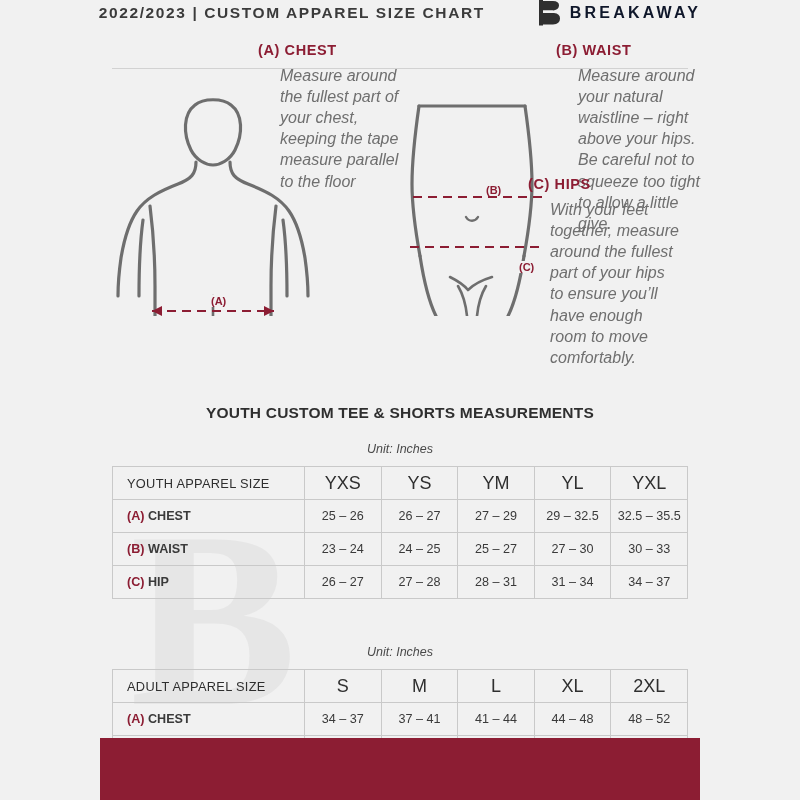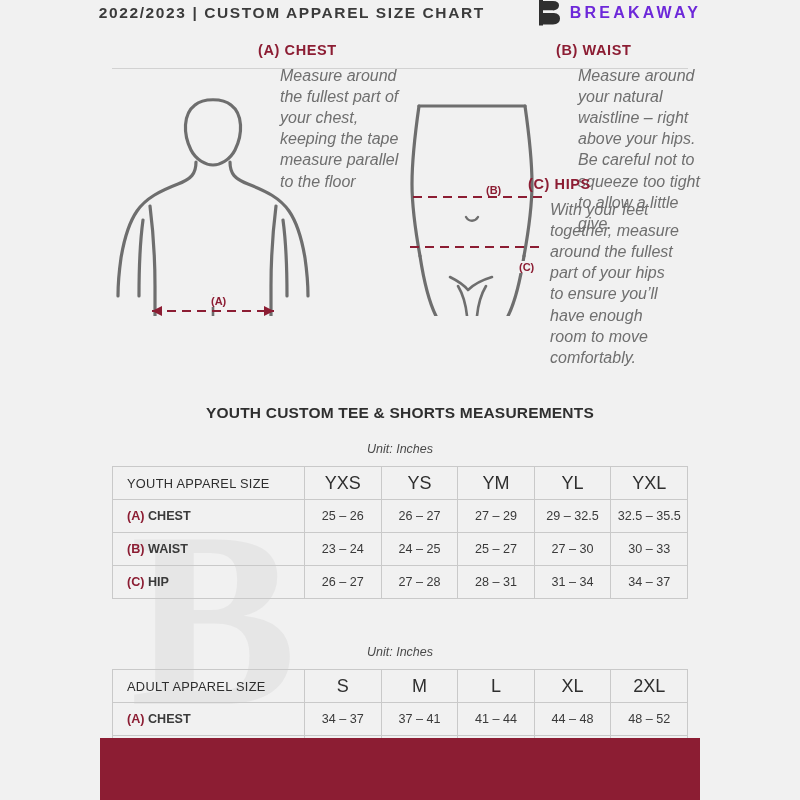--- a/index.html
+++ b/index.html
@@ -53,21 +53,21 @@
   }
   .brand-mark {
     width: 22px;
     height: 26px;
     position: relative;
   }
   .brand-name {
     font-size: 16px;
     font-weight: bold;
     letter-spacing: 3.2px;
-    color: #6d28d9;
+    color: #0f172a;
   }
   .header-rule {
     position: absolute;
     left: 112px;
     right: 112px;
     top: 68px;
     border-bottom: 1px solid #d2d2d2;
   }
 
   

